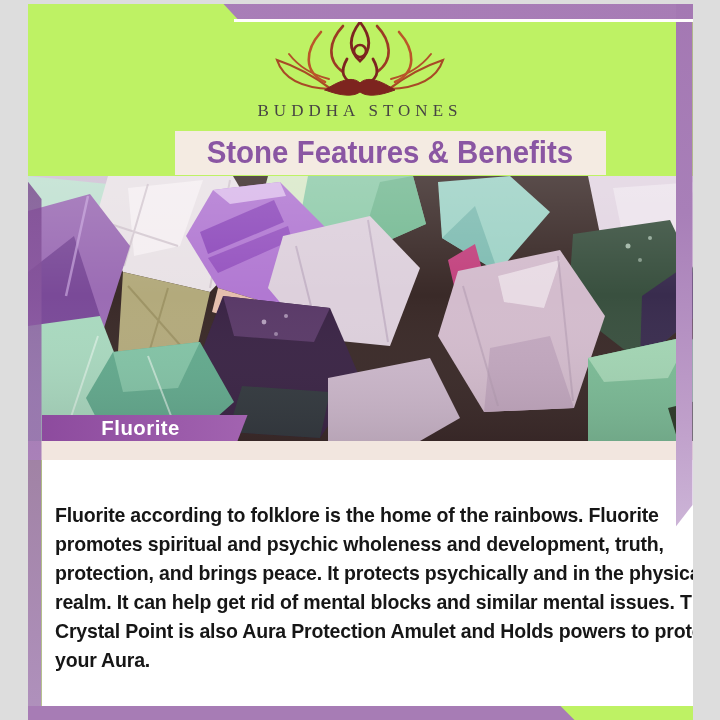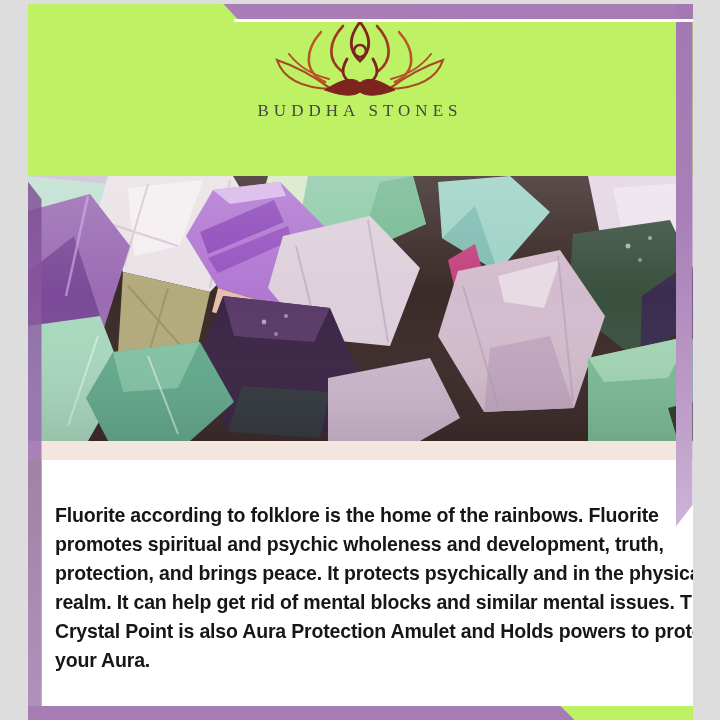--- a/index.html
+++ b/index.html
@@ -83,20 +83,23 @@
 
       <circle cx="105" cy="31" r="6" stroke="#7d241f" stroke-width="2.6"></circle>
 
       <path d="M92,39 C85,51 86,61 105,66 C124,61 125,51 118,39" stroke="#7d241f" stroke-width="2.8"></path>
 
       <path d="M70,70 C88,58 99,57 105,63 C111,57 122,58 140,70 C124,76 112,77 105,72 C98,77 86,76 70,70 Z" fill="#7d241f" stroke="#7d241f" stroke-width="1"></path>
     </g>
   </svg>
   <div class="brand">BUDDHA STONES</div>
 
+  <div class="title-band">
+    <h1>Stone Features &amp; Benefits</h1>
+  </div>
 
   <div class="photo">
     <svg viewBox="0 0 703 265" preserveAspectRatio="none">
       <rect width="703" height="265" fill="#3a2a28"></rect>
 
       <polygon points="0,0 95,0 70,45 0,40" fill="#cfc0d4"></polygon>
       <polygon points="0,0 80,8 60,70 0,88" fill="#bfe0d0"></polygon>
       <polygon points="240,0 290,0 272,38 233,26" fill="#d8e8c8"></polygon>
       <polygon points="280,0 385,0 398,48 330,78 272,42" fill="#8fcbaa"></polygon>
       <polygon points="330,78 398,48 385,0 352,6" fill="#6fb58f" opacity=".8"></polygon>
@@ -162,20 +165,23 @@
       <defs>
         <linearGradient id="sheen" x1="0" y1="0" x2="0" y2="1">
           <stop offset="0" stop-color="#ffffff" stop-opacity=".16"></stop>
           <stop offset=".45" stop-color="#ffffff" stop-opacity="0"></stop>
           <stop offset="1" stop-color="#20101c" stop-opacity=".12"></stop>
         </linearGradient>
       </defs>
     </svg>
   </div>
 
+  <div class="stone-banner">
+    <span>Fluorite</span>
+  </div>
 
   <div class="beige-strip"></div>
   <div class="content"></div>
 
 
   <p class="description">Fluorite according to folklore is the home of the rainbows. Fluorite promotes spiritual and psychic wholeness and development, truth, protection, and brings peace. It protects psychically and in the physical realm. It can help get rid of mental blocks and similar mental issues. This Crystal Point is also Aura Protection Amulet and Holds powers to protect your Aura.</p>
 
 </div>
 
 </body></html>

